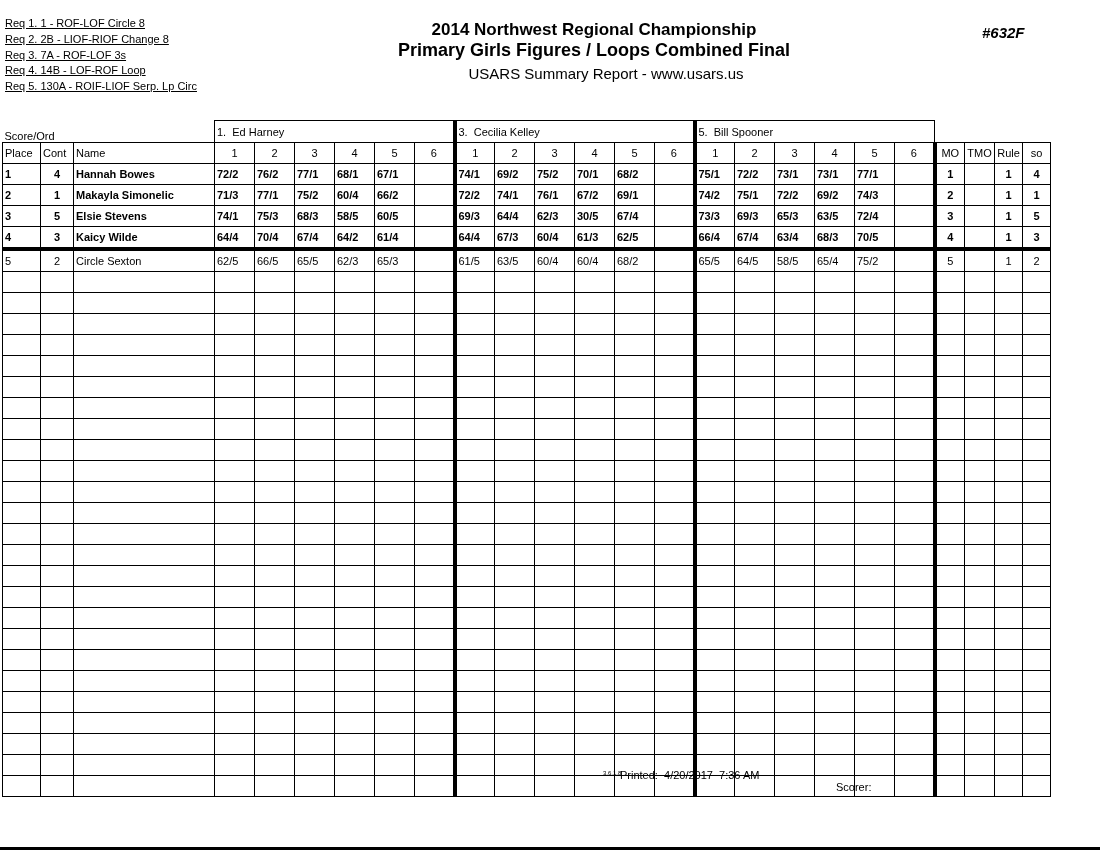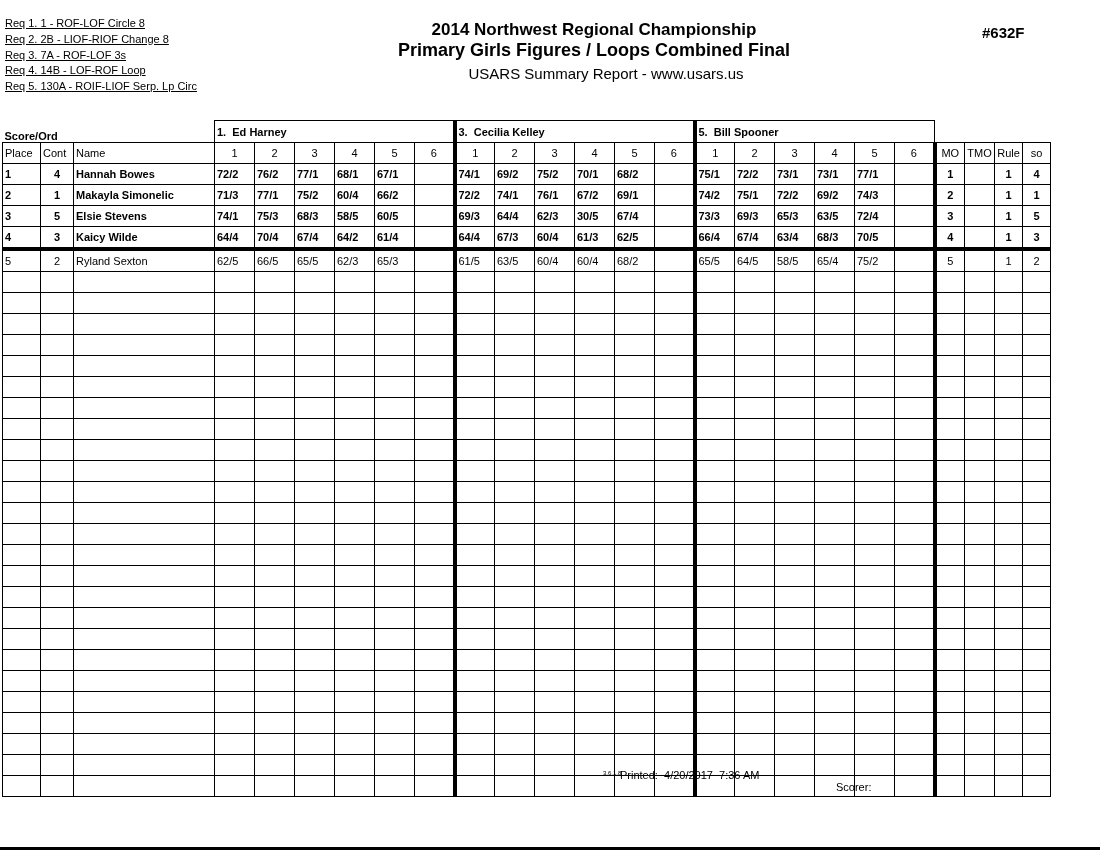--- a/index.html
+++ b/index.html
@@ -8,29 +8,29 @@
     background:#ffffff;color:#000000;
     font-family:"Liberation Sans", sans-serif;
   }
   .reqs{position:absolute;left:5px;top:16px;font-size:11px;line-height:15.8px;text-decoration:underline;}
   .reqs div{white-space:pre;}
   .hdr{position:absolute;top:20px;left:0;width:1100px;text-align:center;padding-left:44px;}
   .hdr .t1{font-size:17px;font-weight:bold;}
   .hdr .t2{font-size:13px;margin-top:4px;white-space:pre;}
   .hdr .t3{font-size:18px;font-weight:bold;margin-top:0;}
   .hdr .t4{font-size:15px;margin-top:4px;margin-left:24px;}
-  .evnum{position:absolute;left:982px;top:24px;font-size:15px;font-weight:bold;}
+  .evnum{position:absolute;left:982px;top:24px;font-size:15px;font-weight:bold;font-style:italic;}
 
   table.res{position:absolute;left:2px;top:120px;border-collapse:collapse;table-layout:fixed;}
   .res td,.res th{
     border:1px solid #000;height:20px;padding:0 2px;
     font-size:11px;font-weight:normal;text-align:left;vertical-align:middle;
     overflow:hidden;white-space:pre;
   }
-  .res thead tr.jrow td{height:21px;font-weight:bold;}
+  .res thead tr.jrow td{height:21px;}
   .res .nb{border:none;}
   .res .corner{vertical-align:bottom;}
   .res .tl{border-left:4px solid #000;}
   .res tr.cut td{border-bottom:4px solid #000;}
   .res tr.bold td{font-weight:bold;}
   .res .ctr{text-align:center;}
 
   .footer{position:absolute;top:769px;left:0;width:1088px;height:20px;font-size:11px;}
   .footer .ver{position:absolute;left:603px;top:1px;font-size:6px;}
   .footer .printed{position:absolute;left:620px;top:0;white-space:pre;}
@@ -212,21 +212,21 @@
         <td>70/5</td>
         <td></td>
         <td class="tl ctr">4</td>
         <td class="ctr"></td>
         <td class="ctr">1</td>
         <td class="ctr">3</td>
       </tr>
       <tr>
         <td>5</td>
         <td class="ctr">2</td>
-        <td>Ryland Sexton</td>
+        <td>Circle Sexton</td>
         <td>62/5</td>
         <td>66/5</td>
         <td>65/5</td>
         <td>62/3</td>
         <td>65/3</td>
         <td></td>
         <td class="tl">61/5</td>
         <td>63/5</td>
         <td>60/4</td>
         <td>60/4</td>

